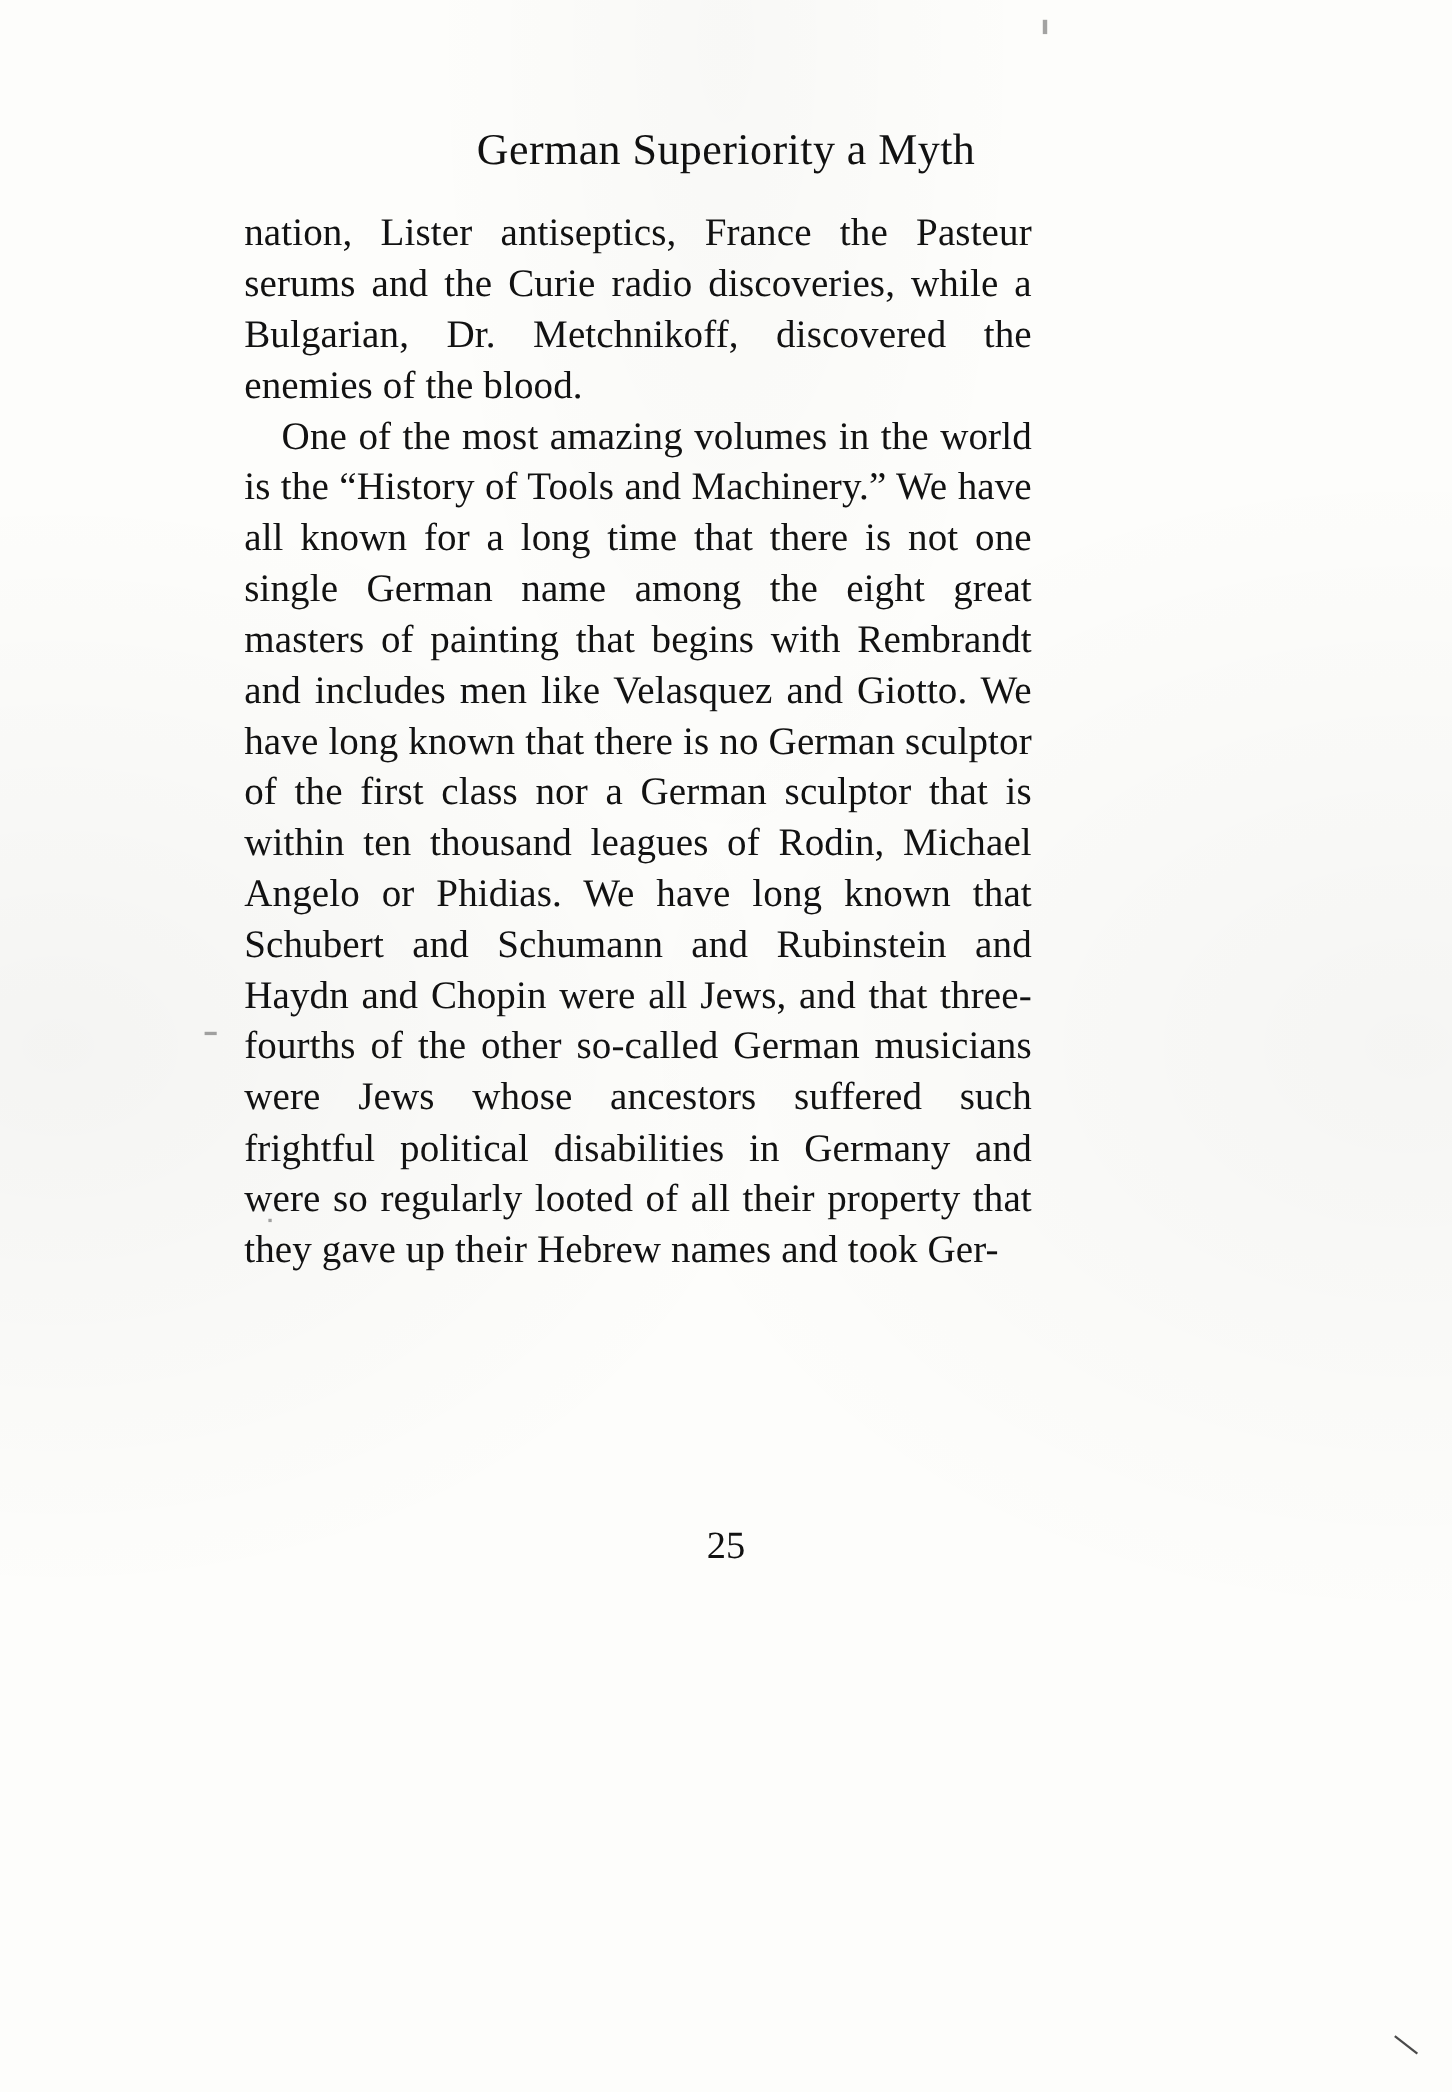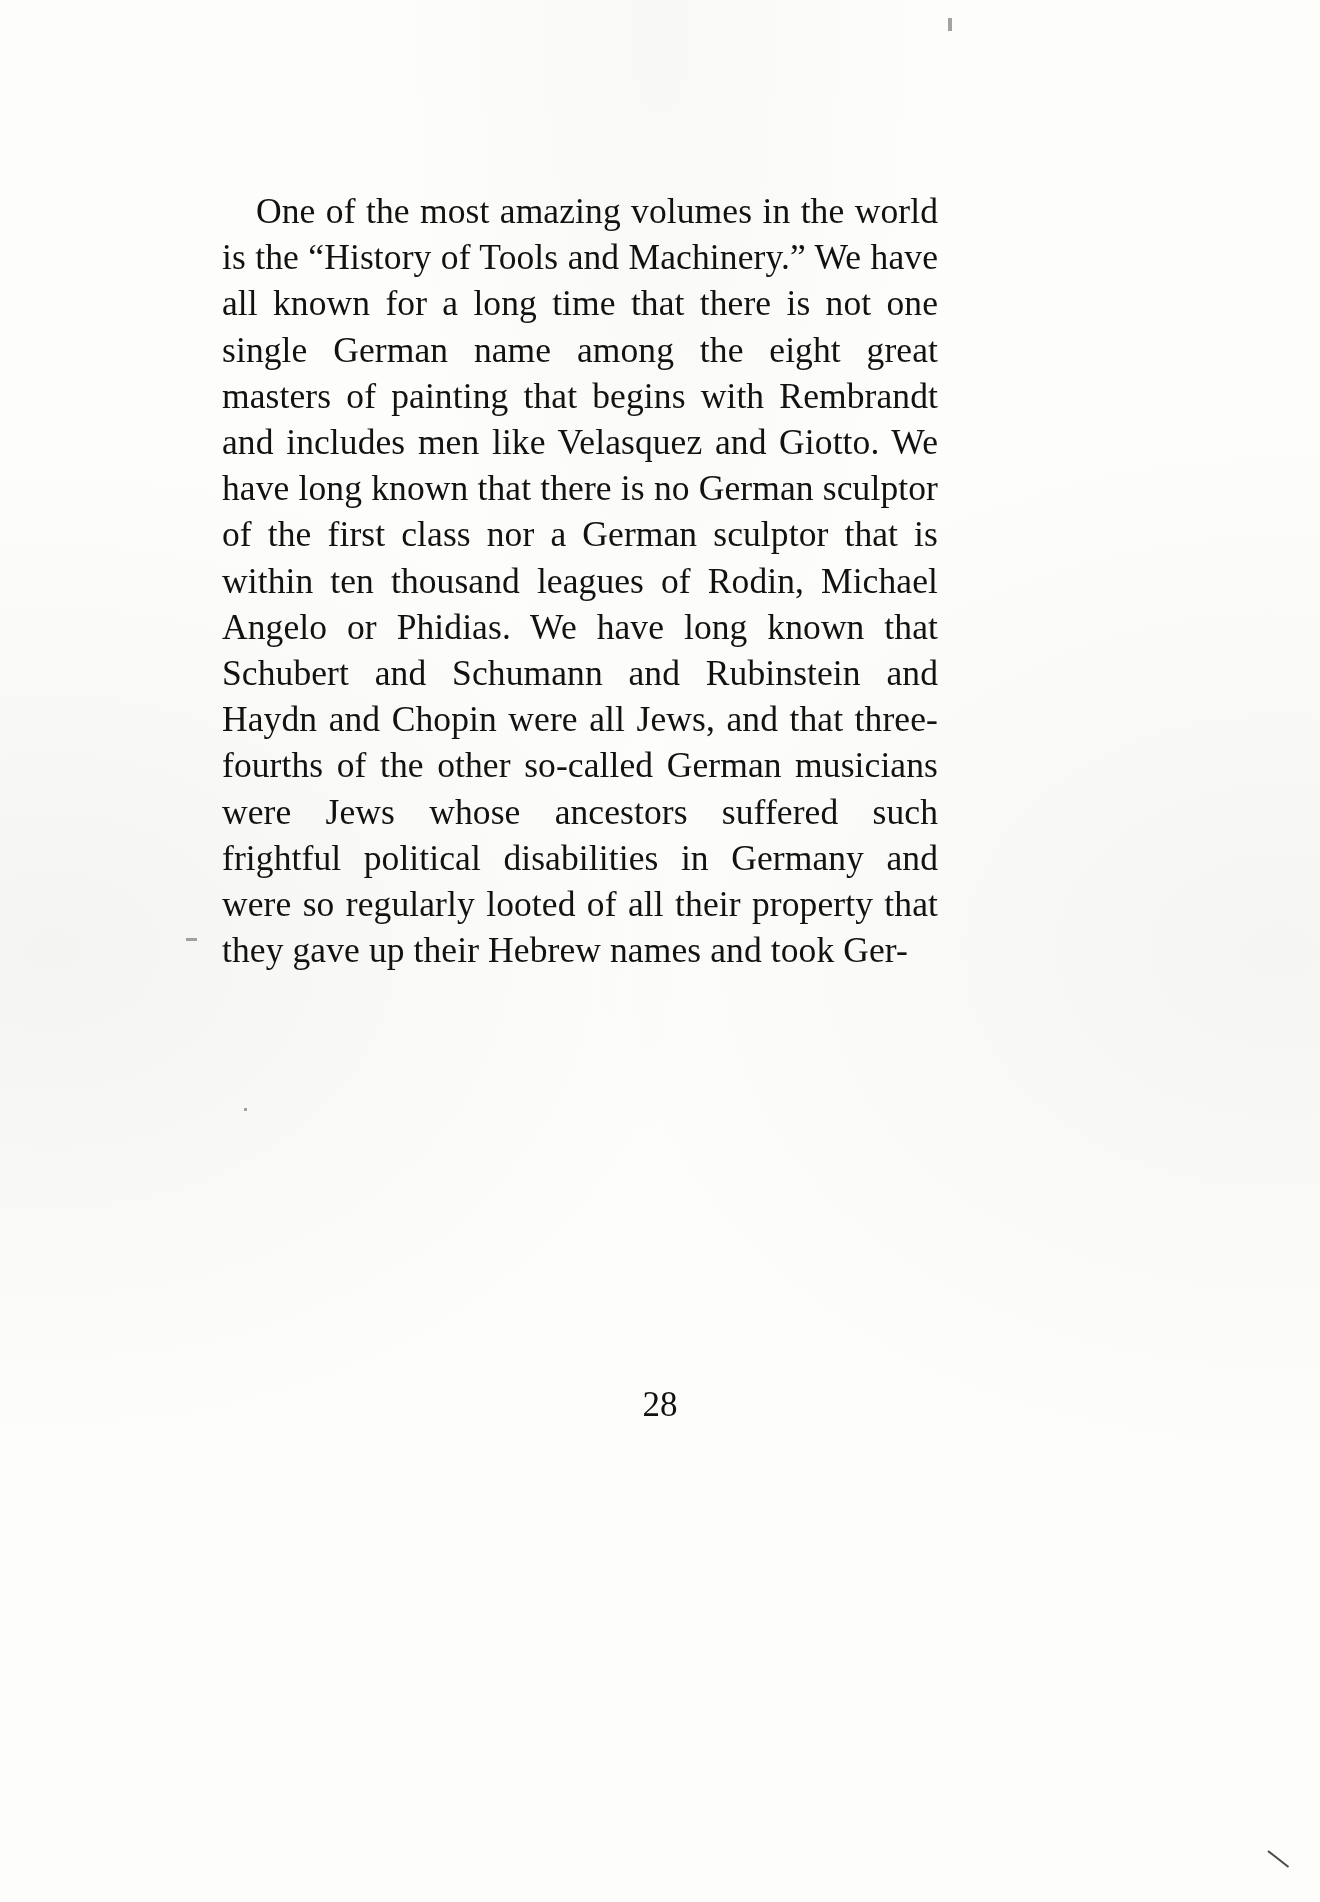--- a/index.html
+++ b/index.html
@@ -112,22 +112,24 @@
 <body>
 
 <div class="page">
 
   <div class="scan-tone"></div>
 
   <span class="speck" style="left:948px; top:18px; width:4px; height:13px;"></span>
   <span class="speck" style="left:186px; top:938px; width:11px; height:3px;"></span>
   <span class="speck" style="left:244px; top:1108px; width:3px; height:3px;"></span>
 
+  <div class="running-head">German Superiority a Myth</div>
 
   <div class="body-col">
+    <p class="para">nation, Lister antiseptics, France the Pasteur serums and the Curie radio discoveries, while a Bulgarian, Dr. Metchnikoff, discovered the enemies of the blood.</p>
     <p class="para indent">One of the most amazing volumes in the world is the “History of Tools and Machinery.” We have all known for a long time that there is not one single German name among the eight great masters of painting that begins with Rembrandt and includes men like Velasquez and Giotto. We have long known that there is no German sculptor of the first class nor a German sculptor that is within ten thousand leagues of Rodin, Michael Angelo or Phidias. We have long known that Schubert and Schumann and Rubinstein and Haydn and Chopin were all Jews, and that three-fourths of the other so-called German musicians were Jews whose ancestors suffered such frightful political disabilities in Germany and were so regularly looted of all their property that they gave up their Hebrew names and took Ger-</p>
   </div>
 
-  <div class="folio">28</div>
+  <div class="folio">25</div>
 
   <div class="stray-mark"></div>
 
 </div>
 
 </body></html>

